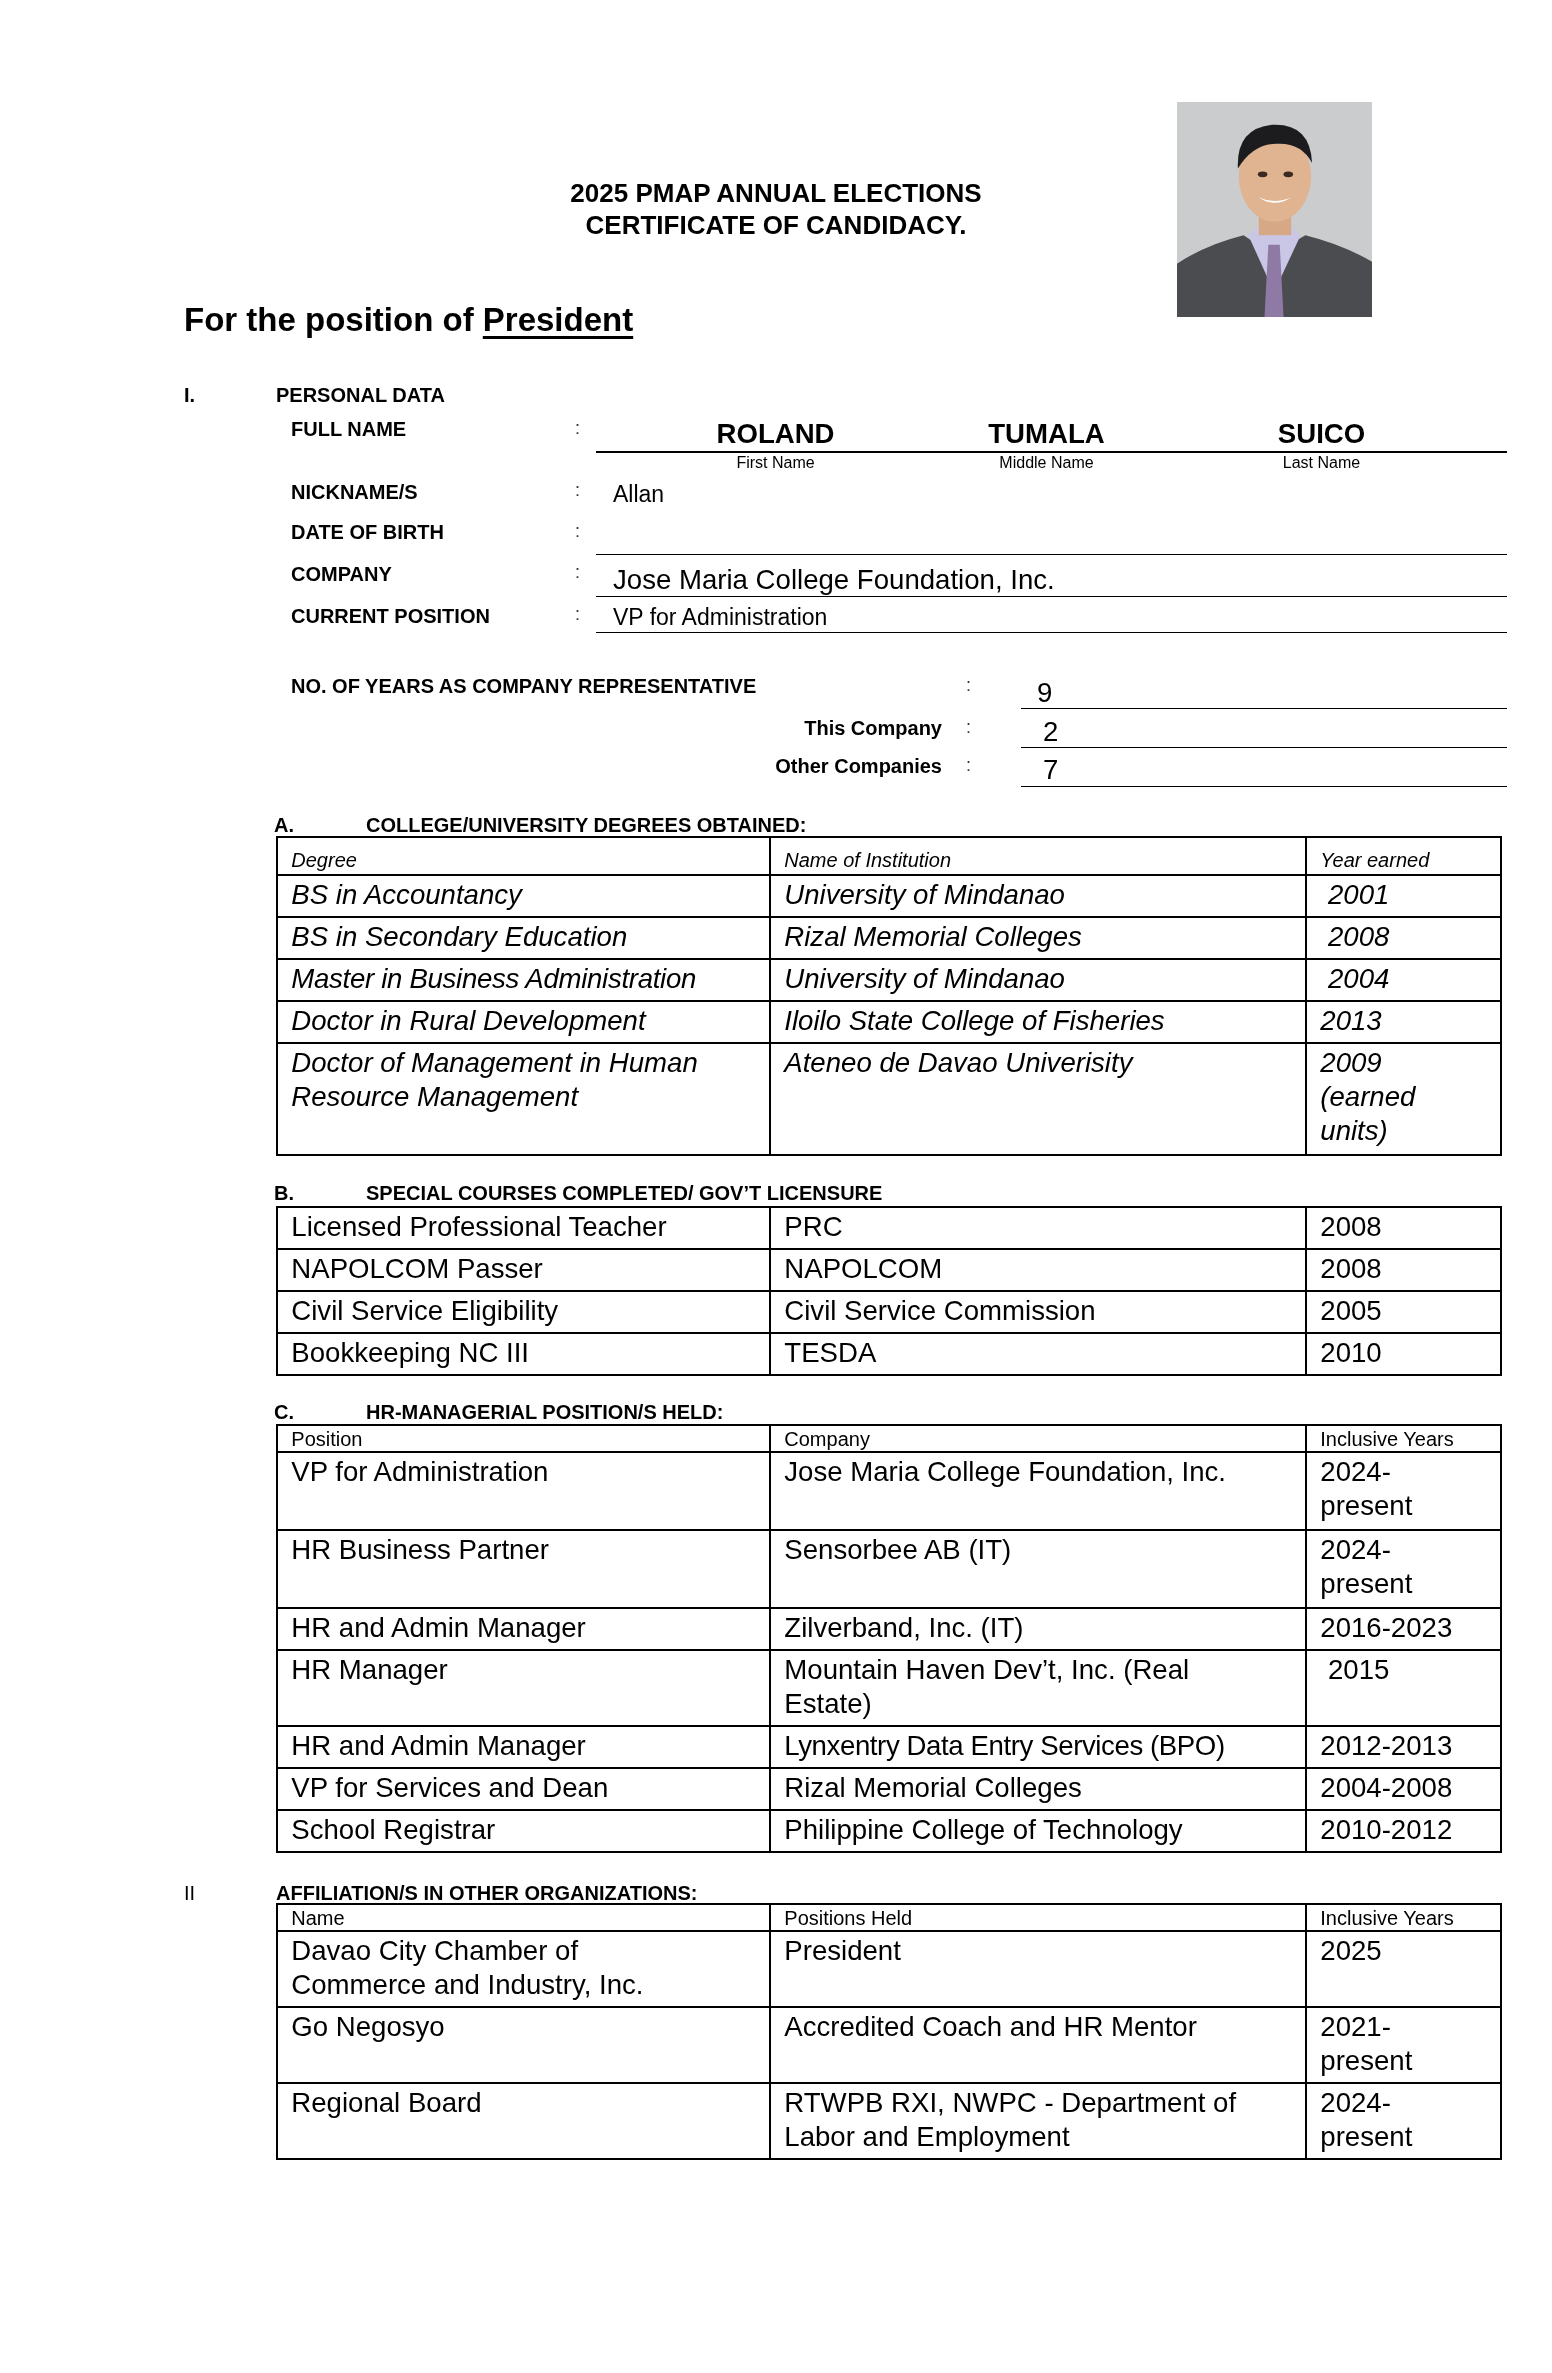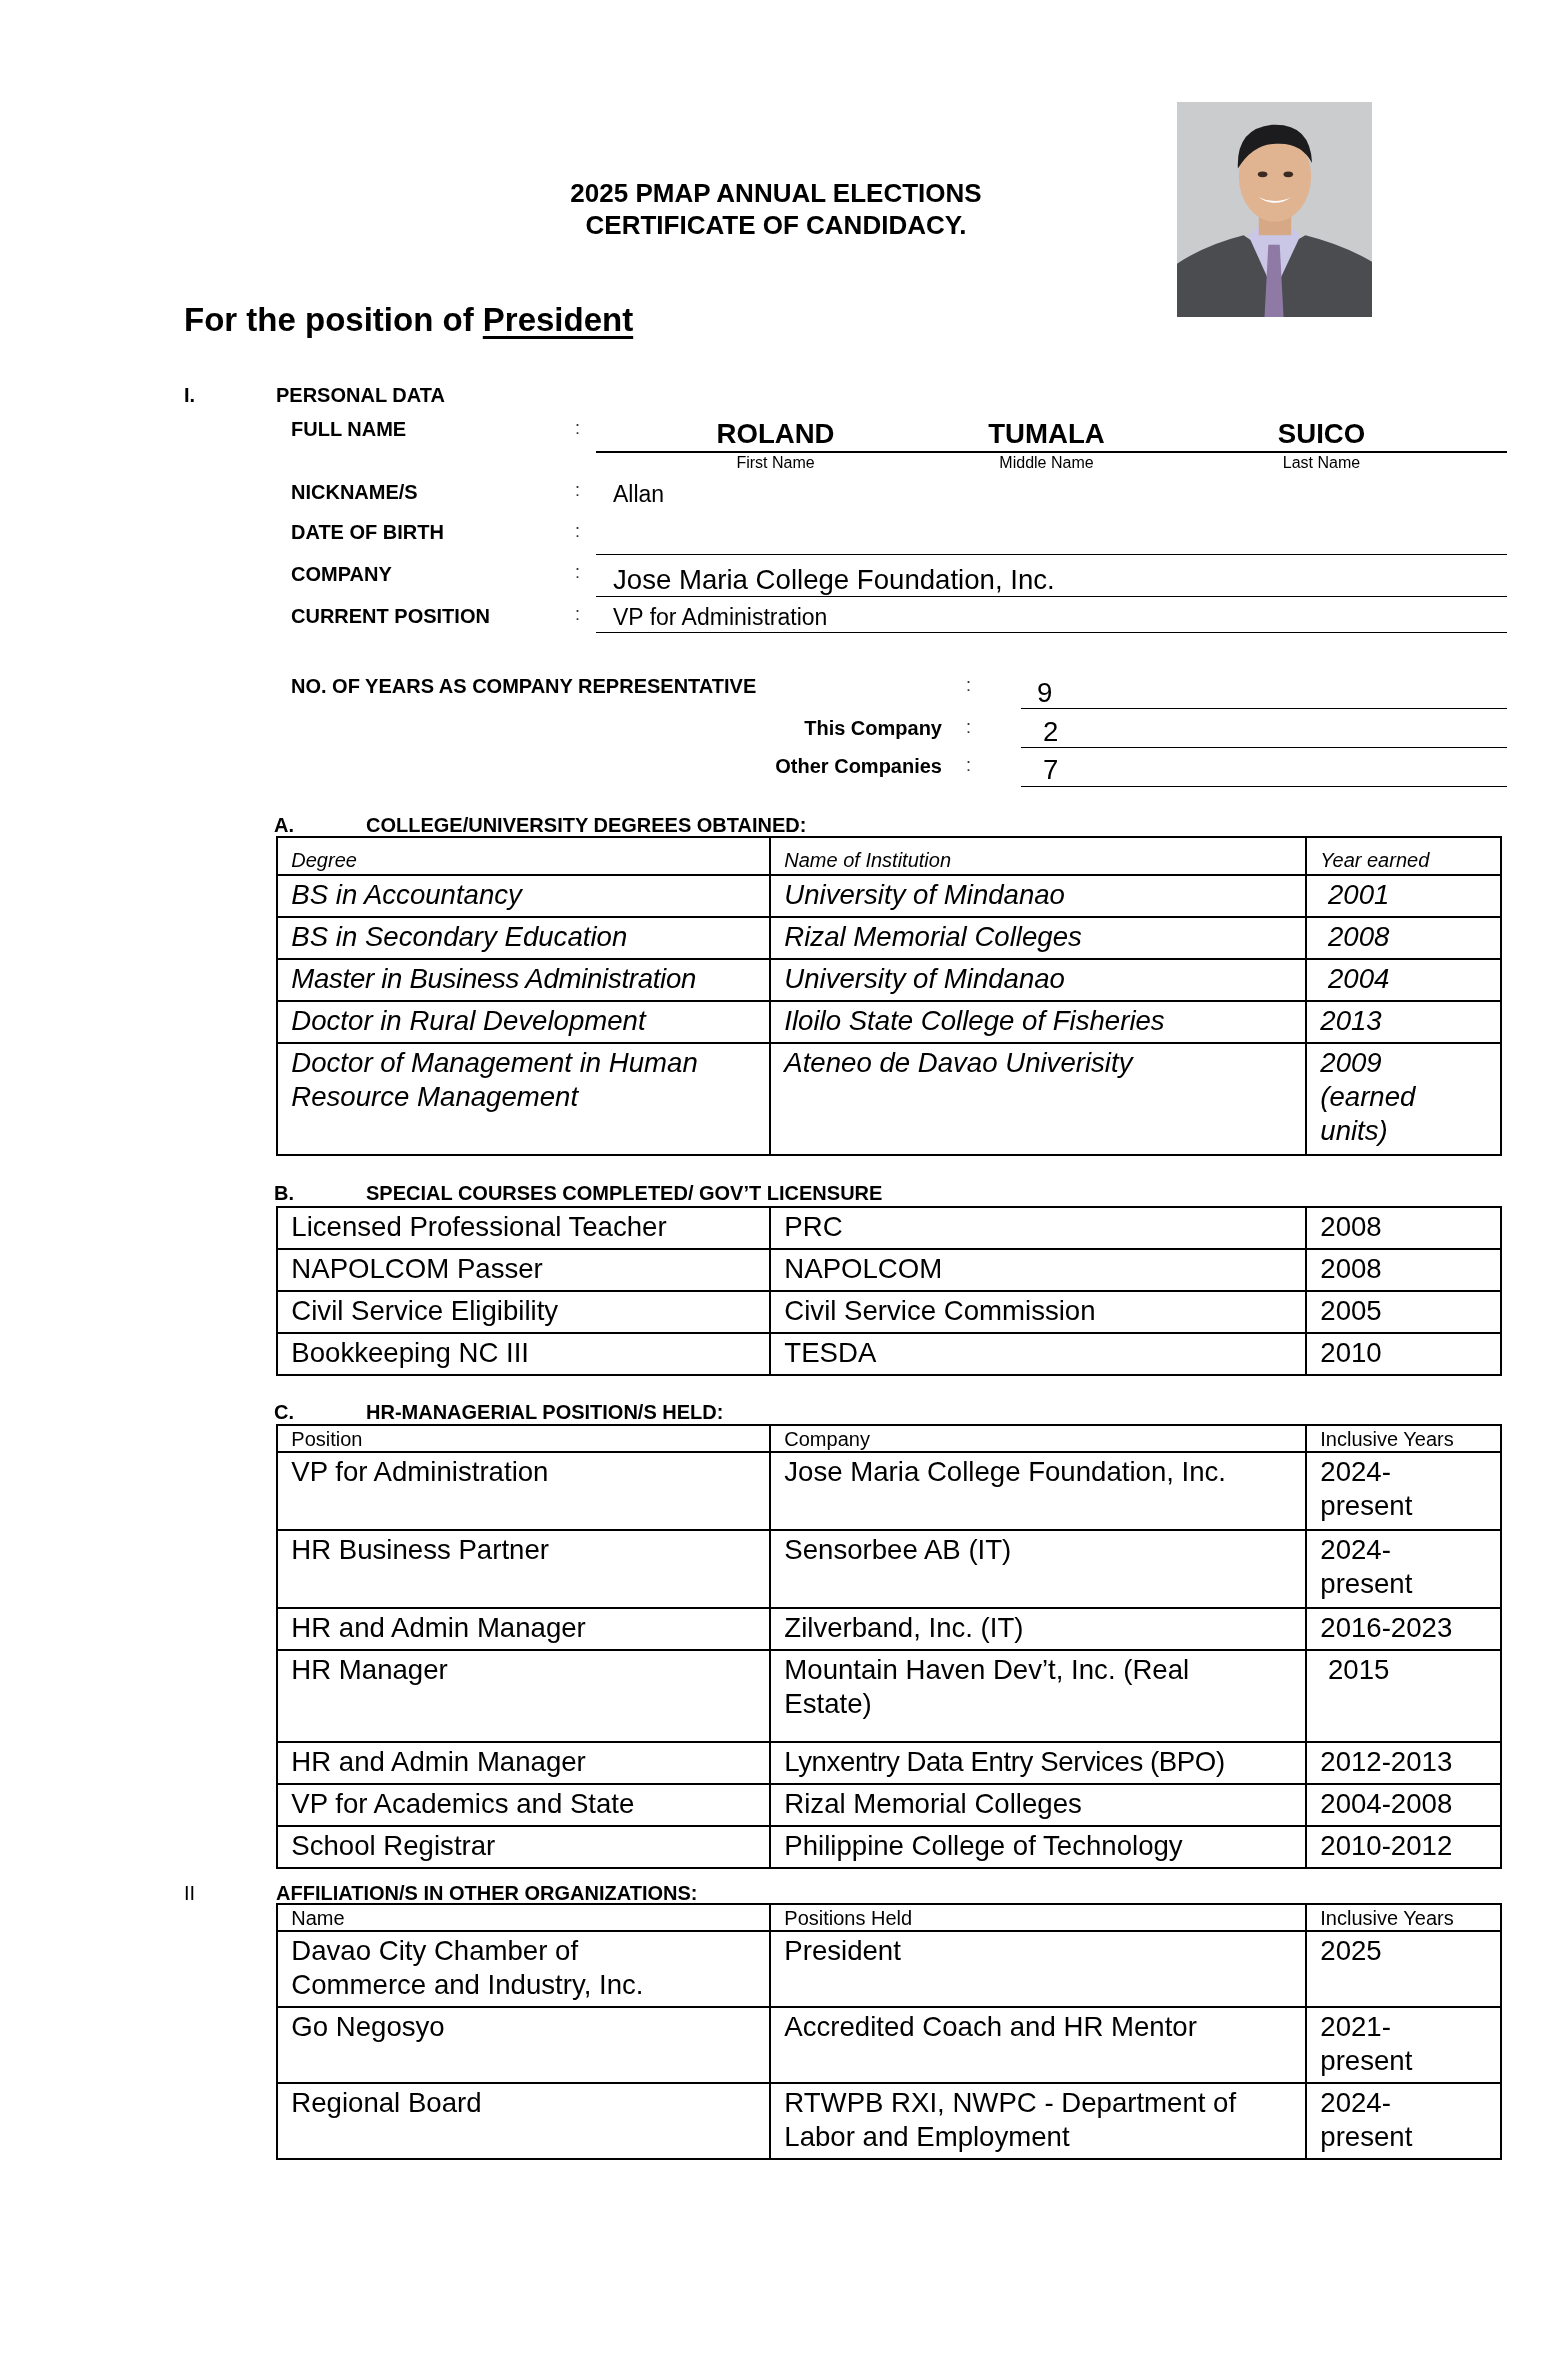--- a/index.html
+++ b/index.html
@@ -192,32 +192,32 @@
   <tr style="height:78px;">
     <td>HR Business Partner</td>
     <td>Sensorbee AB (IT)</td>
     <td style="padding-right:57px;">2024-present</td>
   </tr>
   <tr style="height:42px;">
     <td>HR and Admin Manager</td>
     <td>Zilverband, Inc. (IT)</td>
     <td>2016-2023</td>
   </tr>
-  <tr style="height:92px;">
+  <tr style="height:76px;">
     <td>HR Manager</td>
     <td style="padding-right:95px;">Mountain Haven Dev’t, Inc. (Real Estate)</td>
     <td class="lead-space">2015</td>
   </tr>
   <tr style="height:42px;">
     <td>HR and Admin Manager</td>
     <td style="letter-spacing:-0.4px; white-space:nowrap;">Lynxentry Data Entry Services (BPO)</td>
     <td>2012-2013</td>
   </tr>
   <tr style="height:42px;">
-    <td>VP for Academics and State</td>
+    <td>VP for Services and Dean</td>
     <td>Rizal Memorial Colleges</td>
     <td>2004-2008</td>
   </tr>
   <tr style="height:42px;">
     <td>School Registrar</td>
     <td>Philippine College of Technology</td>
     <td>2010-2012</td>
   </tr>
 </tbody>
   </table>

